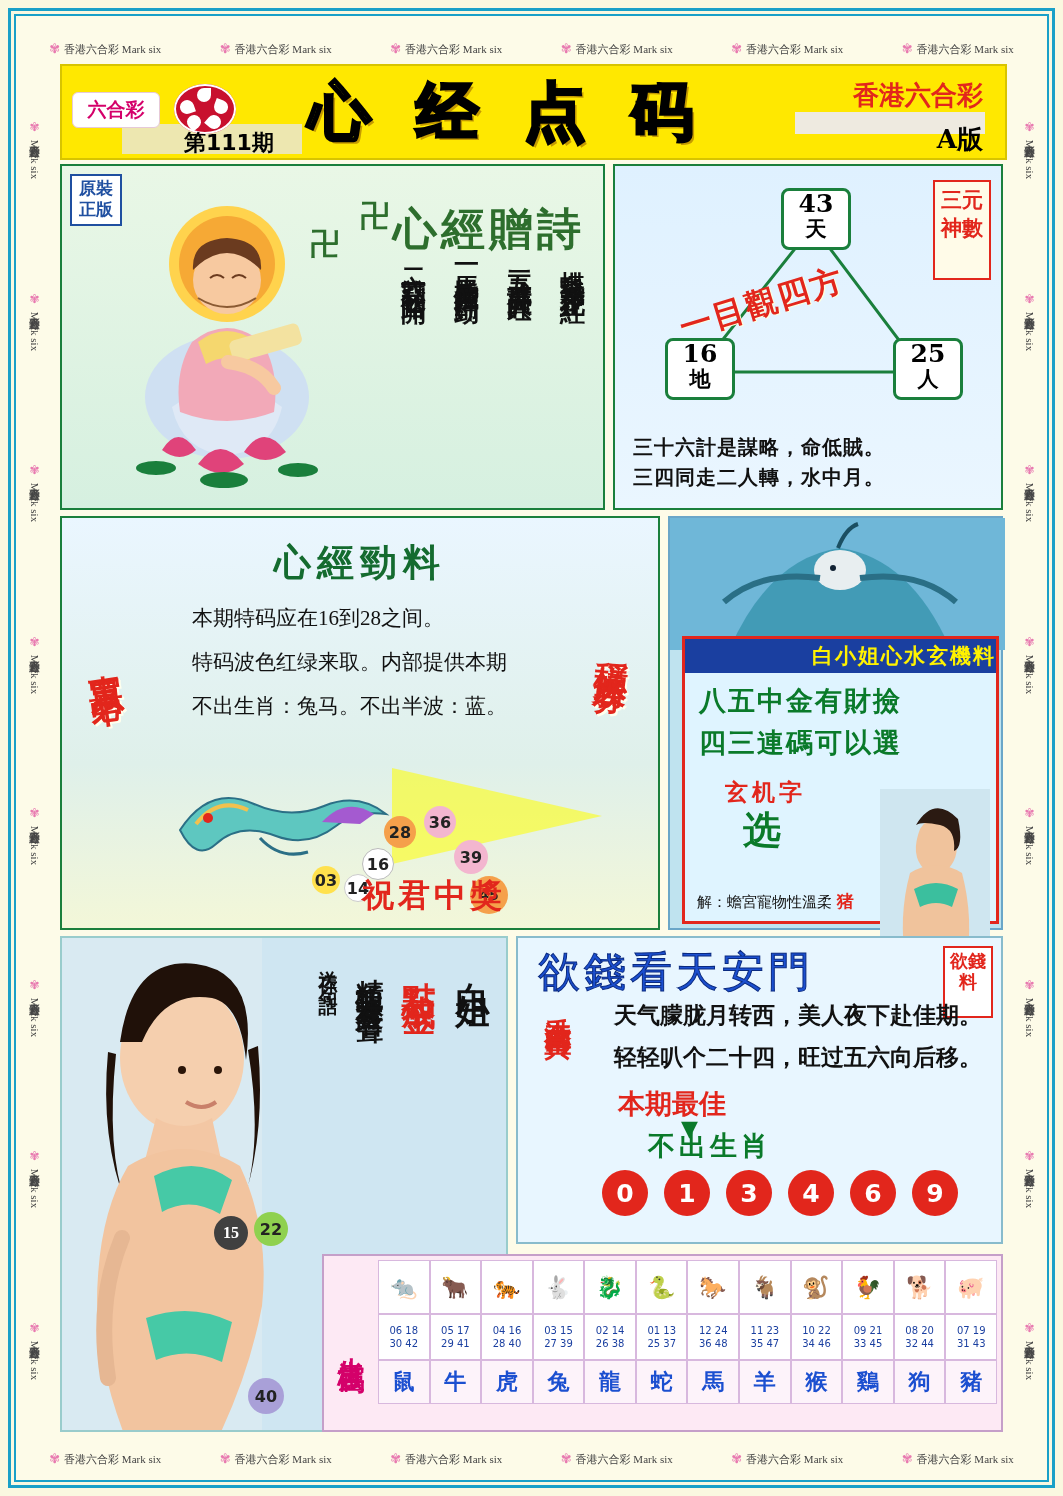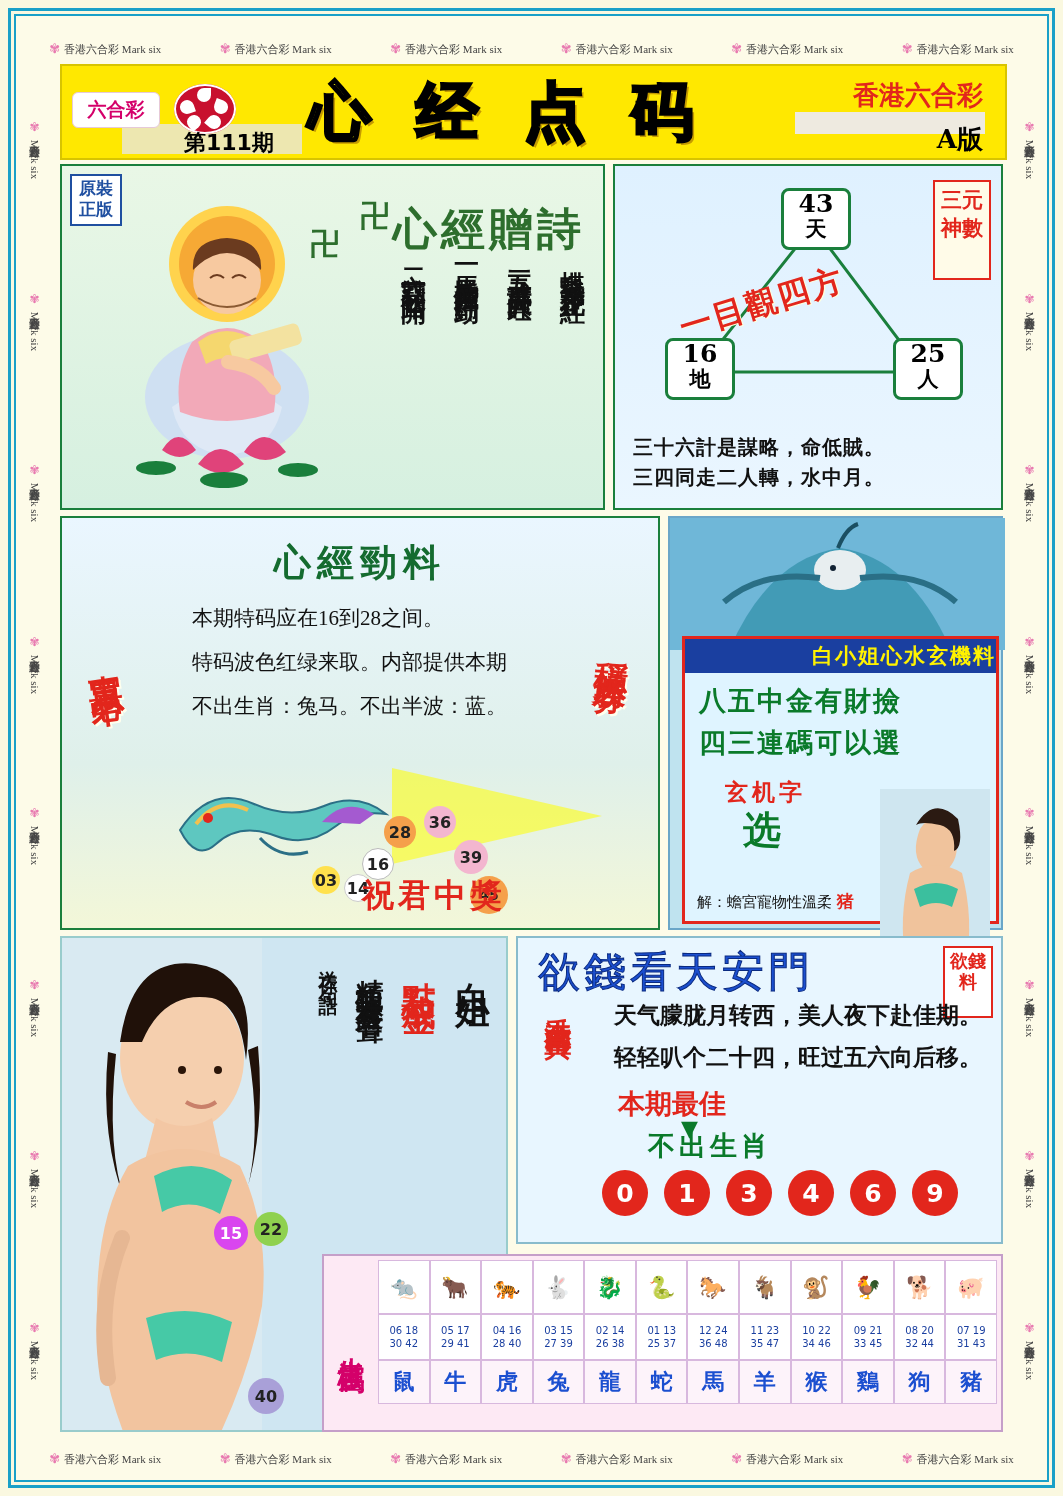--- a/index.html
+++ b/index.html
@@ -470,21 +470,21 @@
         <path d="M94 180 q28 16 56 0 l10 46 q-40 26 -78 0z" fill="#f3c7a4"></path>
         <path d="M66 228 q56 -34 112 0 q30 64 22 140 q-12 64 -42 128 h-96 q-32 -84 -26 -158 q4 -66 30 -110z" fill="#f2c49f"></path>
         <path d="M92 238 q42 -22 78 4 l-12 34 q-30 -18 -58 -2z" fill="#46c9a6"></path>
         <path d="M84 380 q44 -16 86 4 l-10 40 q-34 -16 -66 -2z" fill="#46c9a6"></path>
         <path d="M60 300 q-26 62 -14 140" stroke="#e6b793" stroke-width="16" fill="none" stroke-linecap="round"></path>
         <circle cx="120" cy="132" r="4" fill="#2a1508"></circle>
         <circle cx="156" cy="132" r="4" fill="#2a1508"></circle>
         <path d="M124 164 q16 10 30 0" stroke="#c9806a" stroke-width="4" fill="none"></path>
       </svg>
 
-      <div class="ball" style="left:152px;top:278px;width:34px;height:34px;background:#d946ef;color:#fff;">15</div>
+      <div class="ball" style="left:152px;top:278px;width:34px;height:34px;background:#404040;color:#fff;font-family:Liberation Serif, serif;">15</div>
       <div class="ball" style="left:192px;top:274px;width:34px;height:34px;background:#8fd14f;color:#222;">22</div>
       <div class="ball" style="left:186px;top:440px;width:36px;height:36px;background:#a9a0d8;color:#222;">40</div>
 
       <div class="girl-txt-col">
         <div class="gv gv-bai">白小姐</div>
         <div class="gv gv-dian">點石成金</div>
         <div class="gv gv-jing">精通歌舞有名聲</div>
         <div class="gv gv-song">送你一句話：</div>
       </div>
     </div>

